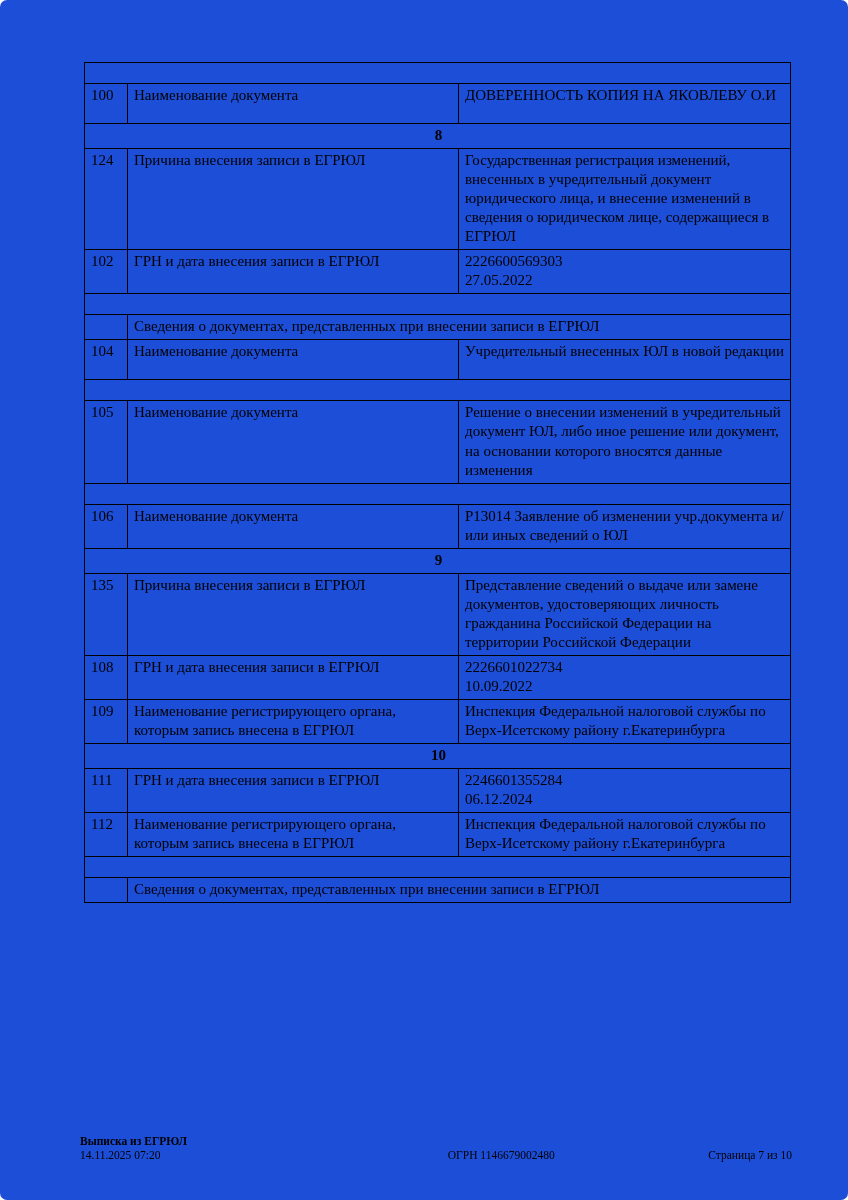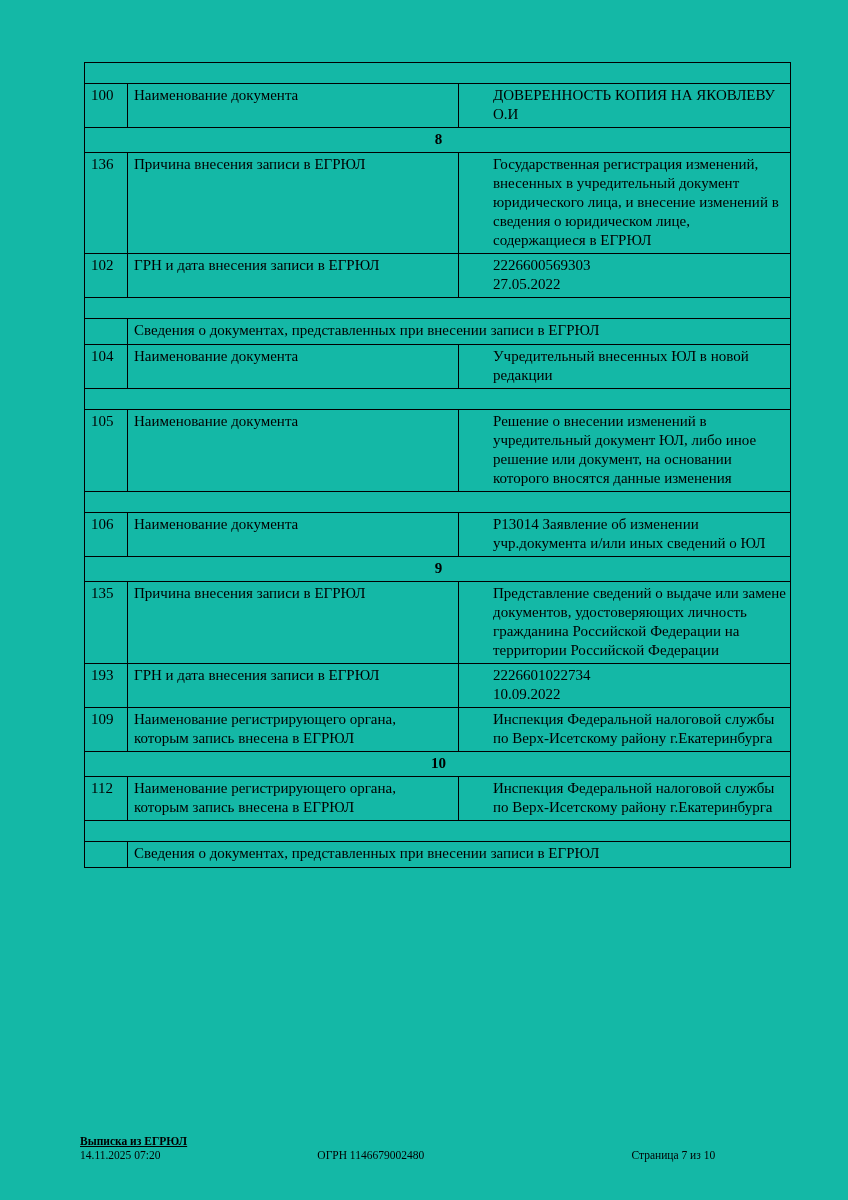--- a/index.html
+++ b/index.html
@@ -9,21 +9,22 @@
     width: 848px;
     height: 1200px;
     position: relative;
     font-family: "Liberation Serif", "DejaVu Serif", serif;
     color: #000000;
     overflow: hidden;
   }
   .page {
     position: absolute;
     inset: 0;
-    background: #14b8a6;
+    background: #1d4ed8;
+    border-radius: 7px;
   }
   table.doc-table {
     position: absolute;
     left: 84px;
     top: 62px;
     width: 706px;
     border-collapse: collapse;
     table-layout: fixed;
   }
   table.doc-table col.c-num   { width: 43px; }
@@ -41,35 +42,35 @@
   td.spacer-cell { height: 21px; padding: 0; }
   td.section-cell {
     text-align: center;
     font-weight: bold;
     height: 22px;
     padding: 1px 4px 2px 4px;
   }
   td.subheader-cell { height: 22px; padding: 1px 4px 2px 6px; }
   tr.data-row td { min-height: 38px; }
   tr.data-row { height: 40px; }
-  .value-line { display: block; margin-left: 28px; }
+  .value-line { display: block; }
   .footer {
     position: absolute;
     left: 80px;
     top: 1134px;
     width: 712px;
     display: flex;
     align-items: flex-end;
     font-size: 11.5px;
     line-height: 1.22;
   }
   .footer .f-left  { flex: 1; text-align: left; }
-  .footer .f-center{ flex: 1; text-align: left; }
-  .footer .f-right { flex: 1; text-align: center; }
-  .footer .f-title { font-weight: bold; text-decoration: underline; }
+  .footer .f-center{ flex: 1; text-align: right; }
+  .footer .f-right { flex: 1; text-align: right; }
+  .footer .f-title { font-weight: bold; }
 </style>
 </head>
 <body>
 
 <div class="page">
 
   <table class="doc-table">
     <colgroup>
       <col class="c-num">
       <col class="c-label">
@@ -83,21 +84,21 @@
           <td class="num-cell">100</td>
           <td>Наименование документа</td>
           <td>
             <span class="value-line">ДОВЕРЕННОСТЬ КОПИЯ НА ЯКОВЛЕВУ О.И</span>
           </td>
         </tr>
         <tr>
           <td class="section-cell" colspan="3">8</td>
         </tr>
         <tr class="data-row">
-          <td class="num-cell">136</td>
+          <td class="num-cell">124</td>
           <td>Причина внесения записи в ЕГРЮЛ</td>
           <td>
             <span class="value-line">Государственная регистрация изменений, внесенных в учредительный документ юридического лица, и внесение изменений в сведения о юридическом лице, содержащиеся в ЕГРЮЛ</span>
           </td>
         </tr>
         <tr class="data-row">
           <td class="num-cell">102</td>
           <td>ГРН и дата внесения записи в ЕГРЮЛ</td>
           <td>
             <span class="value-line">2226600569303</span>
@@ -142,36 +143,44 @@
           <td class="section-cell" colspan="3">9</td>
         </tr>
         <tr class="data-row">
           <td class="num-cell">135</td>
           <td>Причина внесения записи в ЕГРЮЛ</td>
           <td>
             <span class="value-line">Представление сведений о выдаче или замене документов, удостоверяющих личность гражданина Российской Федерации на территории Российской Федерации</span>
           </td>
         </tr>
         <tr class="data-row">
-          <td class="num-cell">193</td>
+          <td class="num-cell">108</td>
           <td>ГРН и дата внесения записи в ЕГРЮЛ</td>
           <td>
             <span class="value-line">2226601022734</span>
             <span class="value-line">10.09.2022</span>
           </td>
         </tr>
         <tr class="data-row">
           <td class="num-cell">109</td>
           <td>Наименование регистрирующего органа, которым запись внесена в ЕГРЮЛ</td>
           <td>
             <span class="value-line">Инспекция Федеральной налоговой службы по Верх-Исетскому району г.Екатеринбурга</span>
           </td>
         </tr>
         <tr>
           <td class="section-cell" colspan="3">10</td>
+        </tr>
+        <tr class="data-row">
+          <td class="num-cell">111</td>
+          <td>ГРН и дата внесения записи в ЕГРЮЛ</td>
+          <td>
+            <span class="value-line">2246601355284</span>
+            <span class="value-line">06.12.2024</span>
+          </td>
         </tr>
         <tr class="data-row">
           <td class="num-cell">112</td>
           <td>Наименование регистрирующего органа, которым запись внесена в ЕГРЮЛ</td>
           <td>
             <span class="value-line">Инспекция Федеральной налоговой службы по Верх-Исетскому району г.Екатеринбурга</span>
           </td>
         </tr>
         <tr>
           <td class="spacer-cell" colspan="3"></td>

